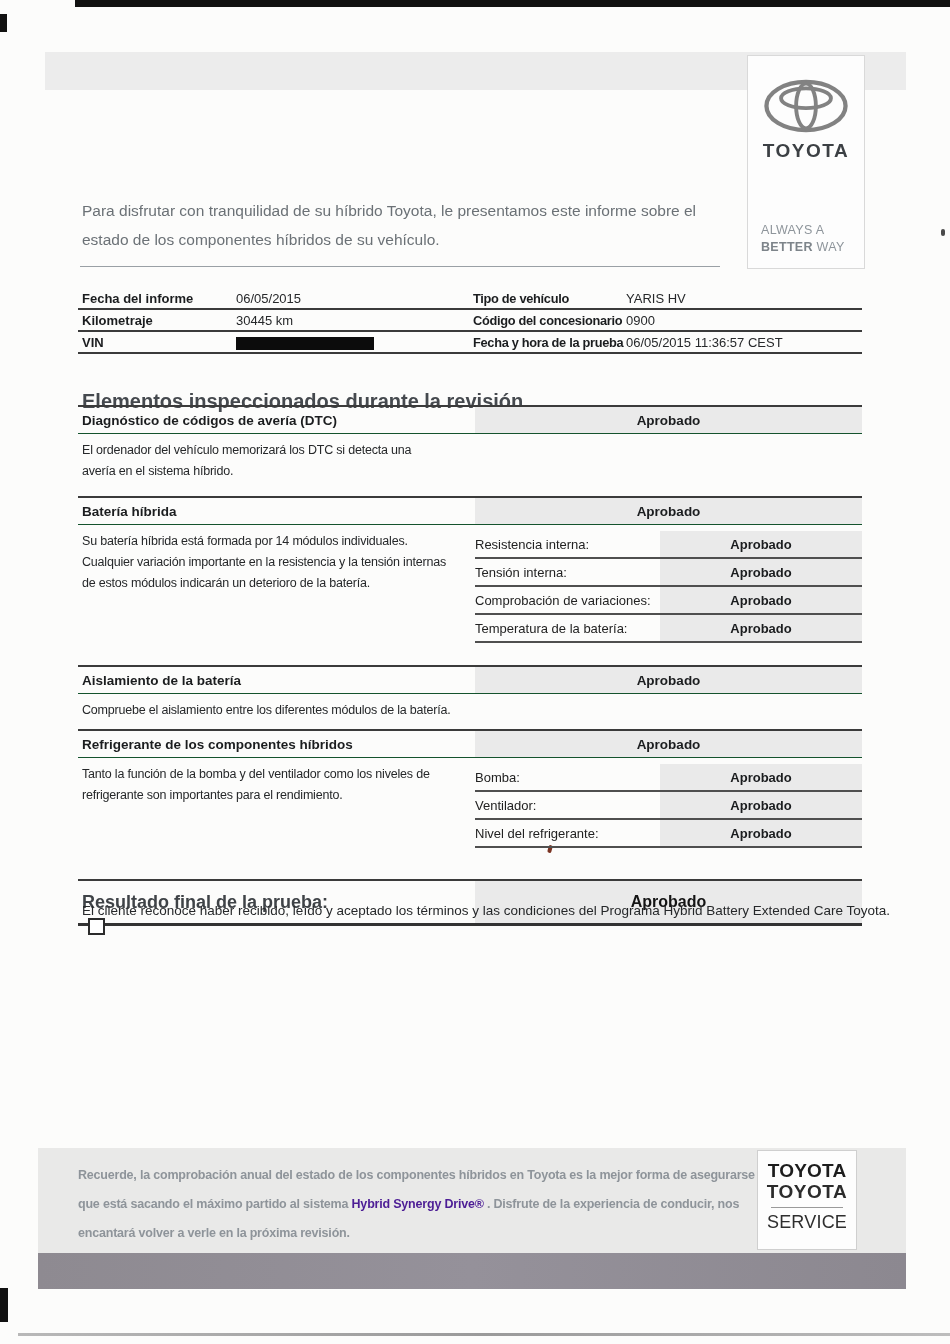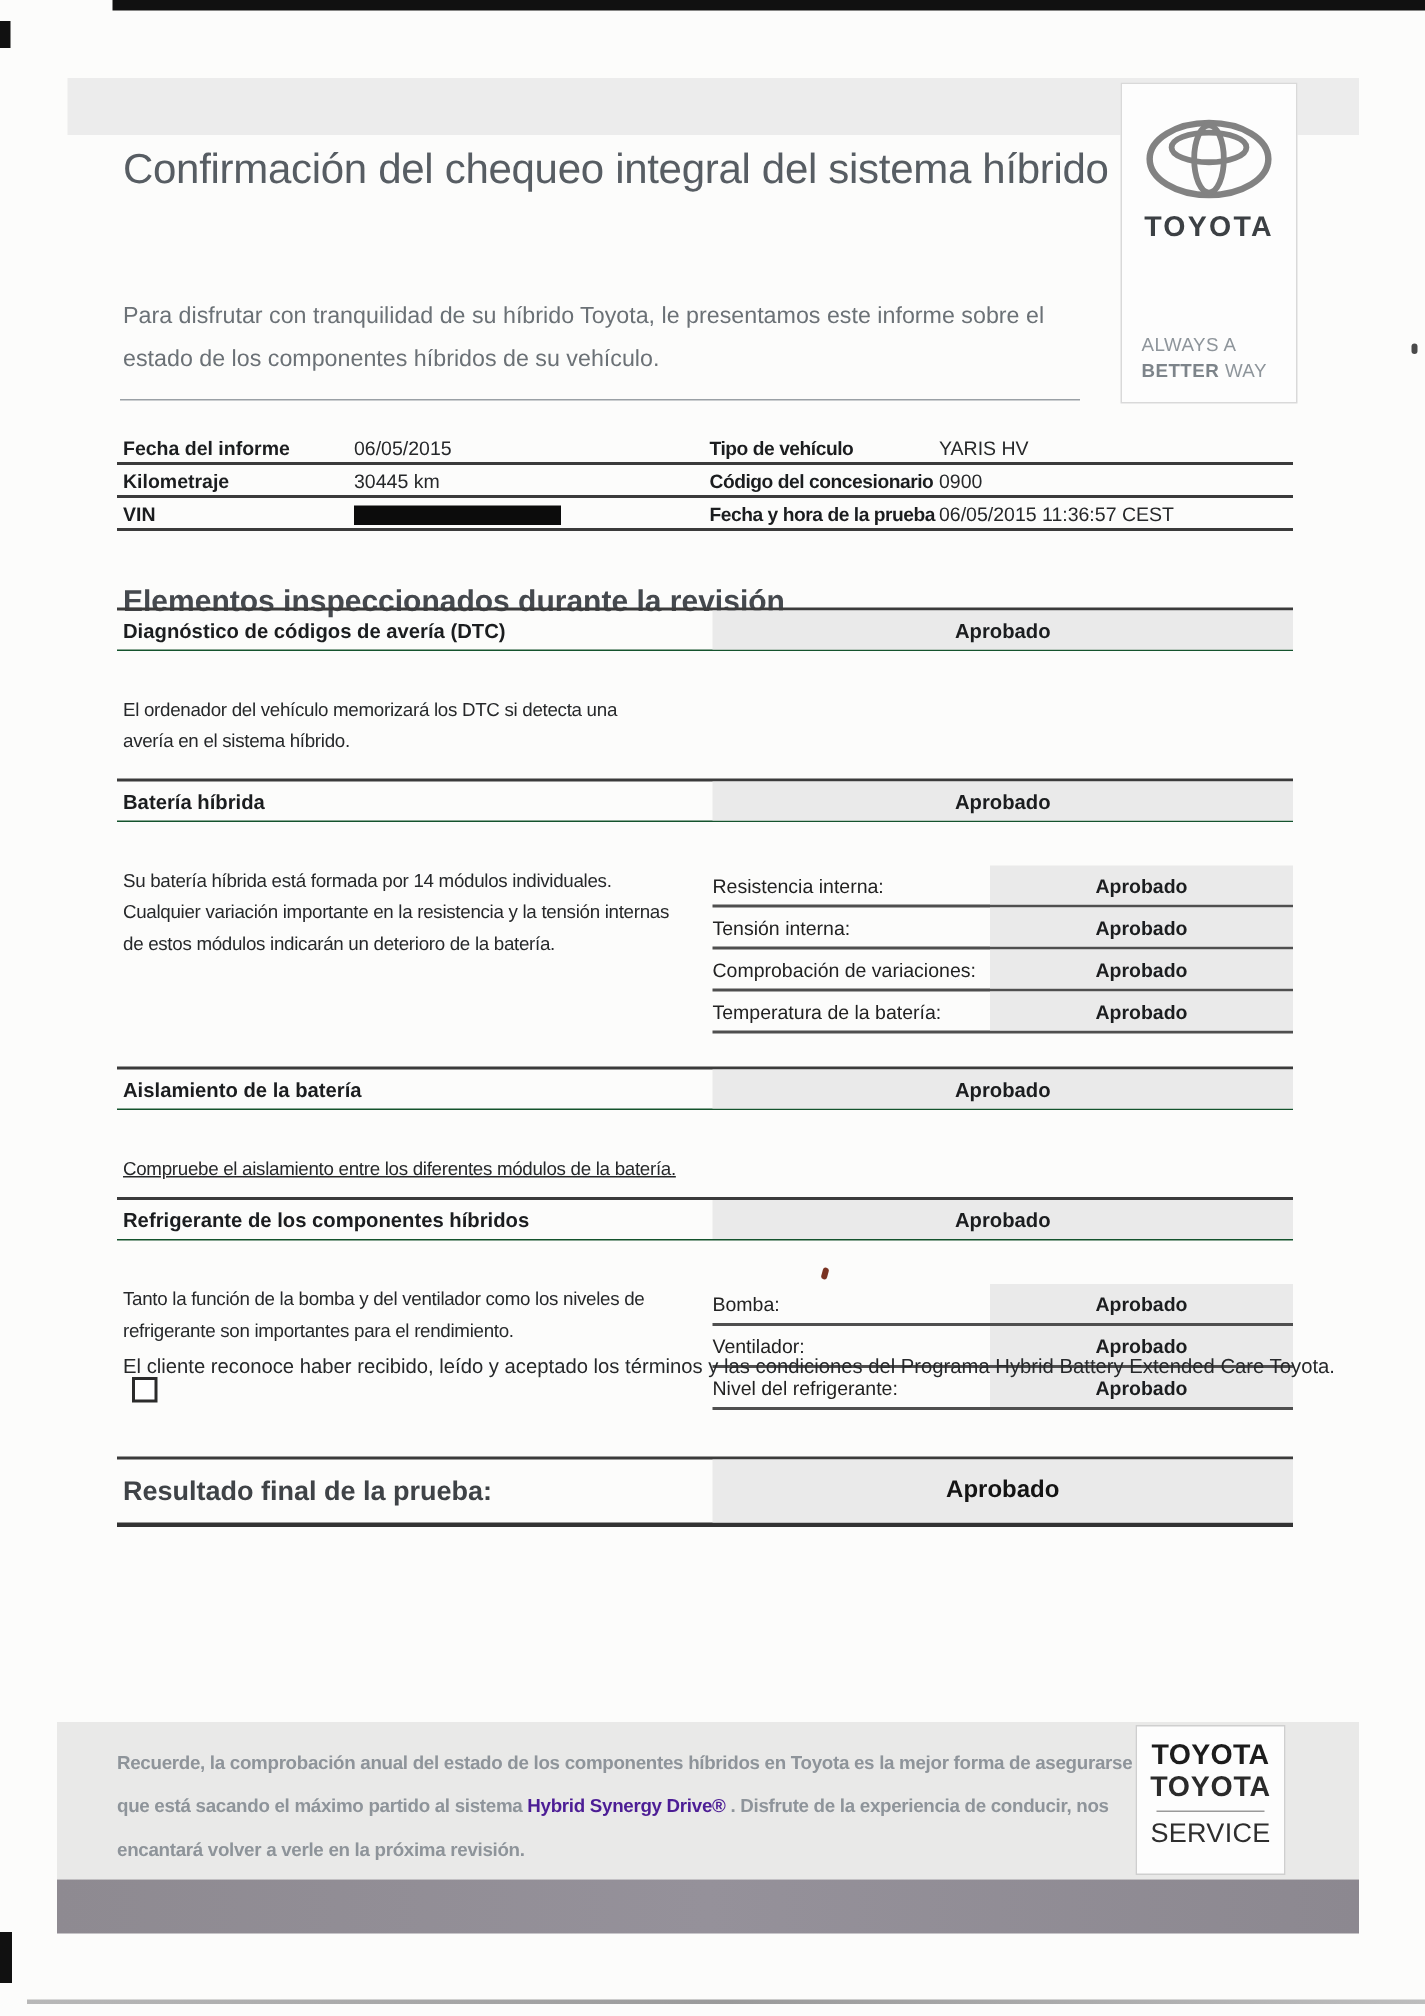--- a/index.html
+++ b/index.html
@@ -54,21 +54,21 @@
   
   .section-heading {
     position:absolute; left:82px; top:378px;
     font-size:20px; font-weight:bold; color:#45494e;margin-top:12px;
   }
   .sections { position:absolute; left:78px; top:405px; width:784px; }
   .section { border-top:2px solid #3b3b3b; }
   .sec-header { display:flex; align-items:stretch; height:26px; border-bottom:1px solid #14532d; }
   .sec-title { width:397px; font-weight:bold; font-size:13.5px; color:#1b1d1f; display:flex; align-items:center; padding-left:4px; box-sizing:border-box; }
   .sec-status { flex:1; background:#eaeaea; display:flex; align-items:center; justify-content:center; font-weight:bold; font-size:13.5px; color:#1b1d1f; }
-  .sec-body { display:flex; padding:6px 0 14px 0;margin-top:23px; }
+  .sec-body { display:flex; padding:6px 0 14px 0; }
   .sec-desc { width:397px; box-sizing:border-box; padding-left:4px; }
   .sec-desc.wide { width:780px; }
   .desc-line { font-size:12.5px; line-height:21px; letter-spacing:-0.2px; white-space:nowrap; color:#26282a; }
   .sec-subs { width:387px; margin-bottom:8px; }
   .sub-row { display:flex; align-items:stretch; height:26px; border-bottom:2px solid #4f4f4f; }
   .sub-label { width:185px; font-size:13px; display:flex; align-items:center; color:#222; }
   .sub-status { flex:1; background:#eaeaea; display:flex; align-items:center; justify-content:center; font-weight:bold; font-size:13px; color:#1b1d1f; }
 
   
   .final-block { border-top:2px solid #3b3b3b; border-bottom:3px solid #333; display:flex; align-items:stretch; height:42px; margin-top:9px; }
@@ -118,21 +118,20 @@
         <ellipse cx="50" cy="32" rx="11.5" ry="26" fill="none" stroke="#828282" stroke-width="4.5"></ellipse>
       </svg>
     </div>
     <div class="logo-word">TOYOTA</div>
     <div class="logo-tagline">
       <span>ALWAYS A</span><br>
       <b>BETTER</b><span> WAY</span>
     </div>
   </div>
 
-  <div class="doc-title">Confirmación del chequeo integral del sistema híbrido</div>
   <div class="doc-intro">Para disfrutar con tranquilidad de su híbrido Toyota, le presentamos este informe sobre el estado de los componentes híbridos de su vehículo.</div>
   <div class="intro-rule"></div>
 
   <div class="info-table">
     <div class="info-row">
       <div class="info-l-label">Fecha del informe</div>
       <div class="info-l-value">06/05/2015</div>
       <div class="info-r-label">Tipo de vehículo</div>
       <div class="info-r-value">YARIS HV</div>
     </div>
@@ -197,21 +196,21 @@
           </div>
         </div>
       </div>
     </div>
 
     <div class="section">
       <div class="sec-header">
         <div class="sec-title">Aislamiento de la batería</div>
         <div class="sec-status">Aprobado</div>
       </div>
-      <div class="sec-body" style="padding-bottom:8px;text-decoration:underline;">
+      <div class="sec-body" style="padding-bottom:8px;">
         <div class="sec-desc wide">
           <div class="desc-line">Compruebe el aislamiento entre los diferentes módulos de la batería.</div>
         </div>
       </div>
     </div>
 
     <div class="section">
       <div class="sec-header">
         <div class="sec-title">Refrigerante de los componentes híbridos</div>
         <div class="sec-status">Aprobado</div>

